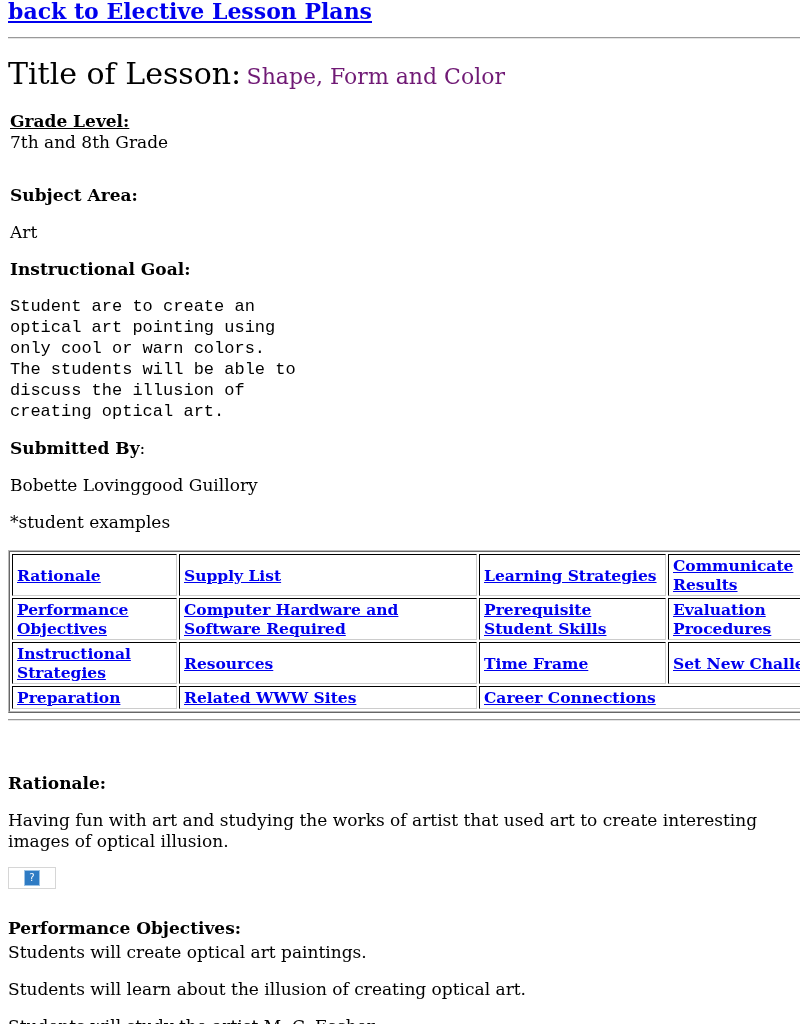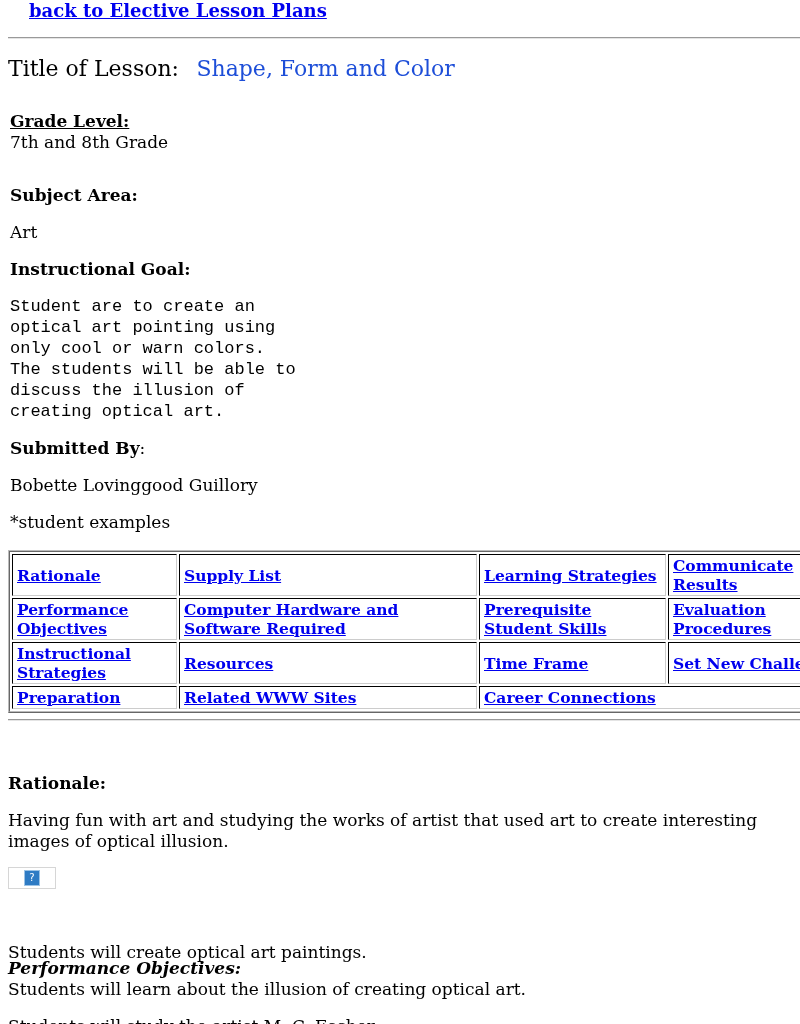--- a/index.html
+++ b/index.html
@@ -3,25 +3,25 @@
   <meta charset="utf-8">
   <style>
     html, body { margin: 0; padding: 0; background: #ffffff; }
     body {
       width: 800px; height: 1024px; overflow: hidden;
       font-family: "DejaVu Serif", serif; font-size: 17px; color: #000;
       position: relative;
     }
     .page { position: absolute; left: 8px; top: 0; width: 1000px; }
     a { color: #0000ee; }
-    .back-link { position: absolute; left: 0; top: 0; font-weight: bold; font-size: 18px; line-height: 22px; margin-left: 21px; }
+    .back-link { position: absolute; left: 0; top: 0; font-weight: bold; font-size: 22px; line-height: 22px; }
     hr { border: none; border-top: 1px solid #999; border-bottom: 1px solid #e4e4e4; margin: 0; height: 0; position: absolute; left: 0; width: 792px; }
     .title-line { position: absolute; left: 0; top: 56px; white-space: nowrap; }
-    .title-label { font-size: 22px; }
-    .title-value { font-size: 22px; color: #1d4ed8; margin-left: 12px; }
+    .title-label { font-size: 30px; }
+    .title-value { font-size: 22px; color: #701a75; margin-left: 0; }
     .label { font-weight: bold; position: absolute; left: 2px; line-height: 21px; white-space: nowrap; }
     .val { position: absolute; left: 2px; line-height: 21px; }
     .goal { width: 292px; }
     table.nav {
       position: absolute; left: 0; top: 550px;
       border: 2px ridge #bbb; border-collapse: separate; border-spacing: 2px;
       font-weight: bold; font-size: 15.5px;
     }
     table.nav td { border: 1px inset #777; border-color: #555 #ccc #ccc #555; padding: 1px 4px; line-height: 19px; vertical-align: middle; }
     .c1 { width: 155px; height: 36px; }
@@ -99,18 +99,18 @@
 
   <hr style="top:719px;">
 
   <div class="sec-label" style="top:773px;">Rationale:</div>
   <div class="sec-text" style="top:810px;">Having fun with art and studying the works of artist that used art to create interesting images of optical illusion.</div>
 
   <div class="img-ph">
     <div class="q">?</div>
   </div>
 
-  <div class="sec-label" style="top:958px;font-style:italic;">Performance Objectives:</div>
+  <div class="sec-label" style="top:918px;">Performance Objectives:</div>
   <div class="sec-text" style="top:942px;">Students will create optical art paintings.</div>
   <div class="sec-text" style="top:979px;">Students will learn about the illusion of creating optical art.</div>
   <div class="sec-text" style="top:1016px;">Students will study the artist M. C. Escher</div>
 
 </div>
 
 </body></html>

